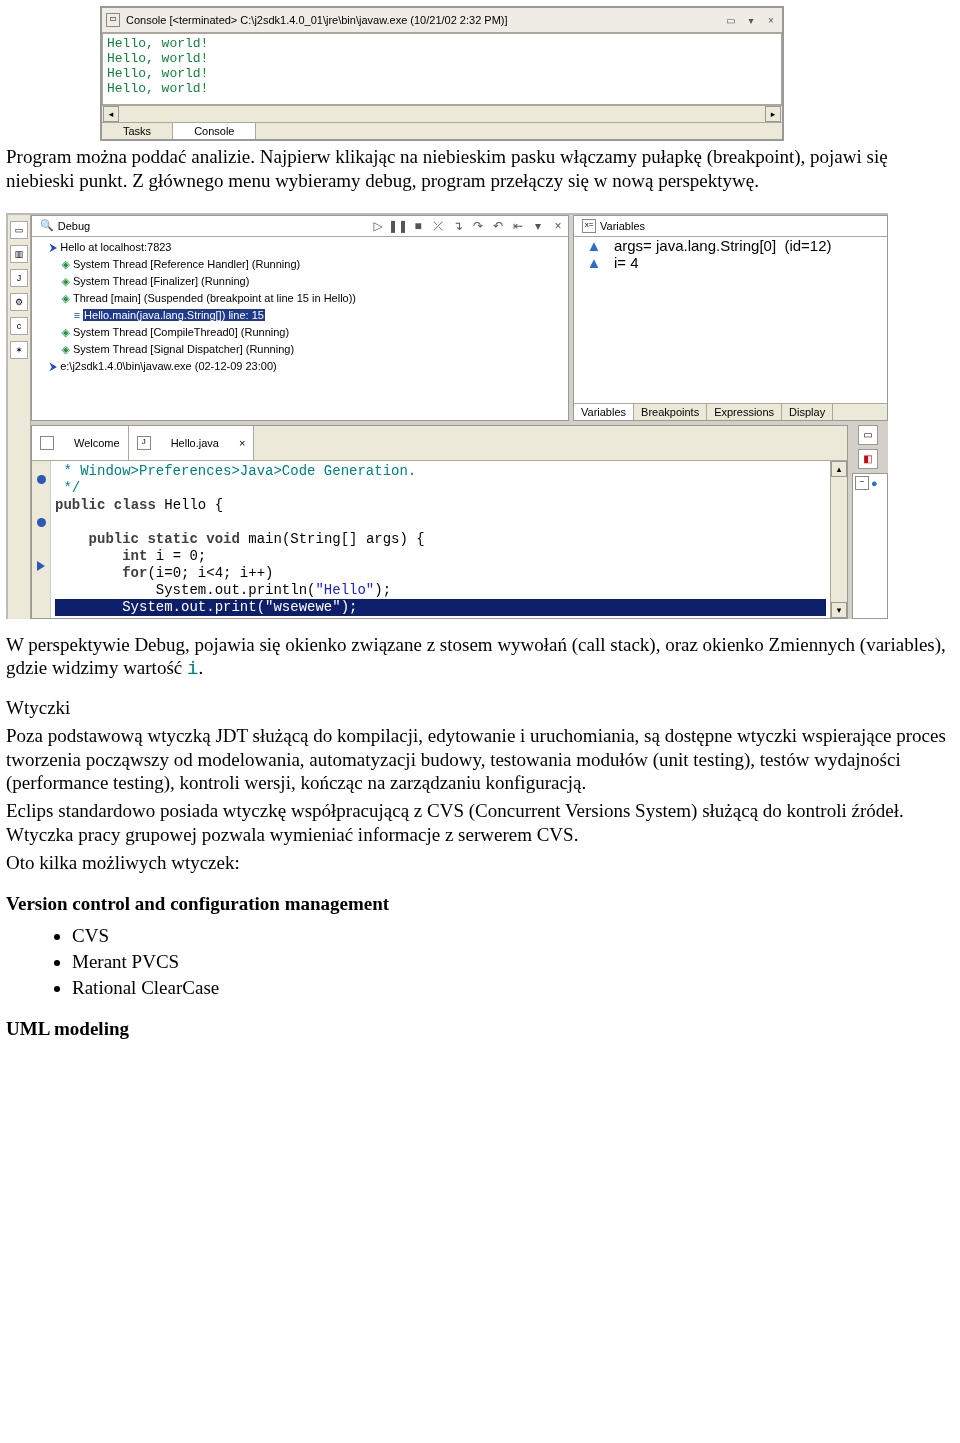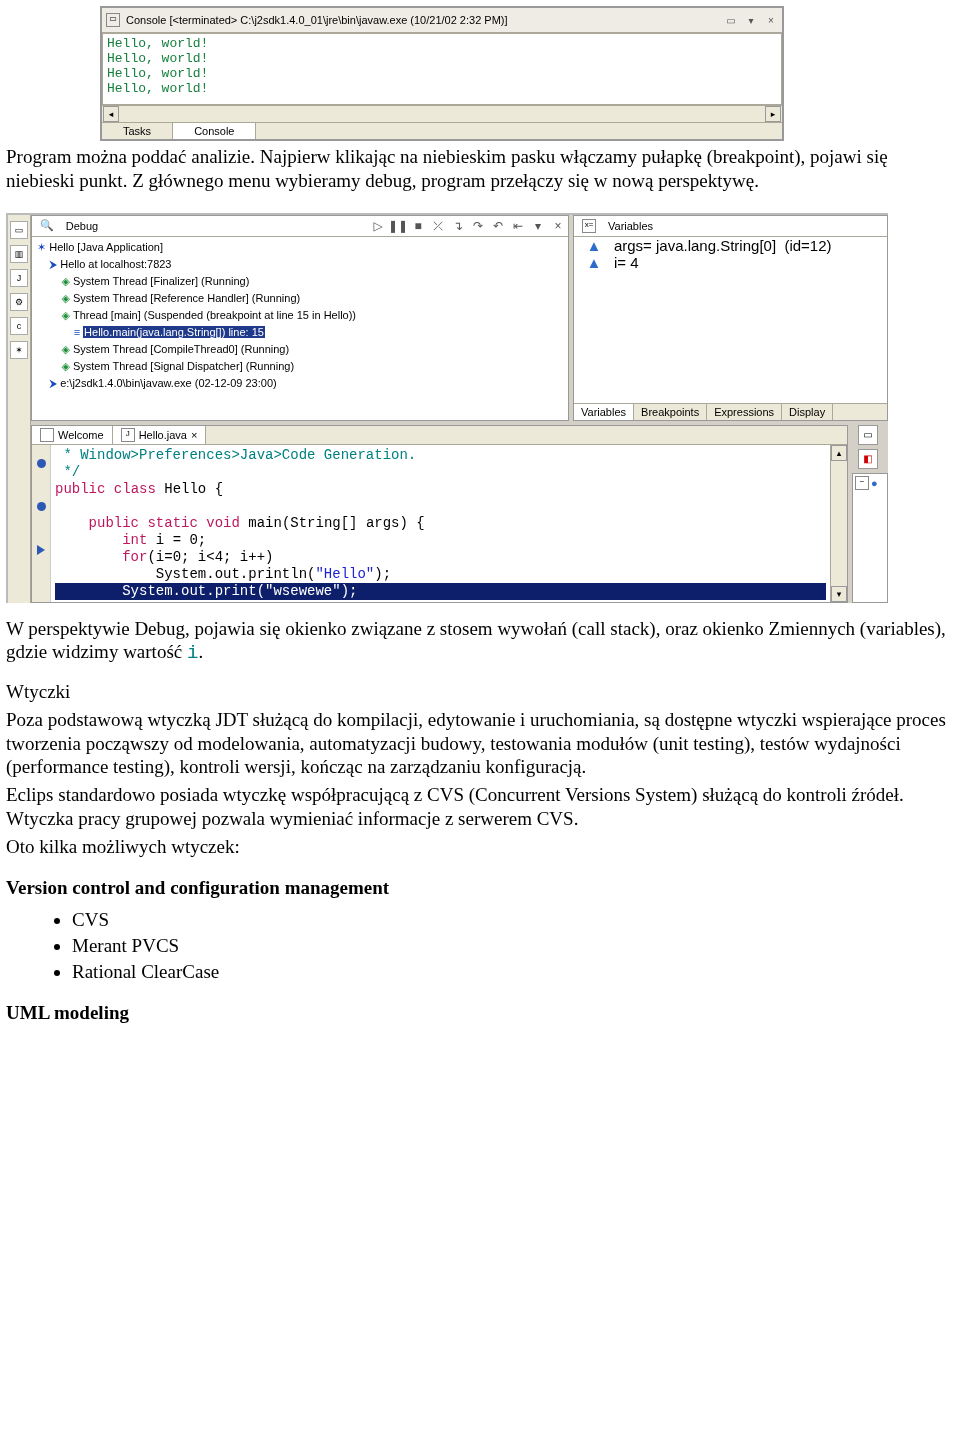--- a/index.html
+++ b/index.html
@@ -104,21 +104,21 @@
   .vtool .ico { width: 16px; height: 16px; background:#fff; border:1px solid #aaa; font-size:9px; display:flex;align-items:center;justify-content:center;}
   .debug-main { flex: 1; display: flex; flex-direction: column; }
   
   .row1 { display: flex; height: 206px; }
   .debugview { width: 536px; display:flex; flex-direction:column; border:1px solid #999;}
   .dv-head {
     height: 20px; display:flex; align-items:center;
     background: #fff; font-size: 11px; gap:4px; padding: 0 2px;
     border-bottom:1px solid #aca899;
   }
-  .dv-head .label { padding: 2px 6px; display:flex; align-items:center; gap:12px;}
+  .dv-head .label { padding: 2px 6px; display:flex; align-items:center; gap:4px;}
   .dv-head .spacer { flex:1; }
   .dv-toolbar-ico { width:16px;height:16px;display:flex;align-items:center;justify-content:center;font-size:12px;color:#555;}
   .dv-tree {
     flex:1; background:#fff; font-size:11px; font-family: Tahoma, sans-serif;
     padding:2px; overflow:hidden; line-height:17px;
   }
   .dv-tree .node { white-space: pre; }
   .dv-tree .icon-app::before { content:"✶"; color:#1a4bbe; margin:0 3px; }
   .dv-tree .icon-host::before{ content:"⮞"; color:#1a4bbe; margin:0 3px;}
   .dv-tree .icon-thread::before{ content:"◈"; color:#21903c; margin:0 3px;}
@@ -128,32 +128,32 @@
   .vars-body{ flex:1; background:#fff; font-size:15px; }
   .vars-body .v { white-space:pre; }
   .vars-body .tri { color:#2d6ccc; }
   .vars-tabs{ display:flex; background:#ece9d8; font-size:11px; border-top:1px solid #aca899;}
   .vars-tabs .tab{ padding:2px 7px; background:#ece9d8; border-right:1px solid #aca899; cursor:pointer;}
   .vars-tabs .tab.active{ background:#fff; }
   
   .row2 { display:flex; margin-top:4px;}
   .editor { flex:1; border:1px solid #999; display:flex; flex-direction:column;}
   .ed-tabs { display:flex; background:#ece9d8; font-size:11px; border-bottom:1px solid #aca899;}
-  .ed-tabs .tab{ padding:2px 8px; display:flex;align-items:center;gap:4px; border-right:1px solid #aca899; cursor:pointer;}
+  .ed-tabs .tab{ padding:10px 8px; display:flex;align-items:center;gap:20px; border-right:1px solid #aca899; cursor:pointer;}
   .ed-tabs .tab.active{ background:#fff; }
   .ed-body { display:flex; }
   .gutter { width:18px; background:#ece9d8; border-right:1px solid #ccc; display:flex;flex-direction:column;align-items:center; padding-top:14px; gap:34px;}
   .gutter .bp { width:9px;height:9px;border-radius:50%;background:#2e58b6;}
   .gutter .arrow{ width:0;height:0;border-top:5px solid transparent;border-bottom:5px solid transparent;border-left:8px solid #2e58b6;}
   .code {
     flex:1; background:#fff; font-family:"Courier New",monospace; font-size:14px;
     line-height:17px; padding:2px 4px; white-space:pre;
   }
   .code .cm-comment{ color:#008080; }
-  .code .cm-kw{ color:#be185d; font-weight:normal; }
+  .code .cm-kw{ color:#404040; font-weight:bold; }
   .code .cm-str{ color:#1a22d4; }
   .code .debug-line{ background:#0d1f6a; color:#fff; display:inline-block; width:100%;}
   .rightcol { width:36px; margin-left:4px; display:flex;flex-direction:column;gap:4px;}
   .rightcol .box{width:18px;height:18px;border:1px solid #999;background:#fff;font-size:10px;display:flex;align-items:center;justify-content:center;margin-left:6px;}
   .outline { flex:1; border:1px solid #999; background:#fff;}
   .outline-row {display:flex;align-items:center;gap:2px;padding:2px;font-size:11px;}
   .edscroll{ width:16px; background:#ece9d8; border-left:1px solid #aca899; display:flex;flex-direction:column;align-items:center;justify-content:space-between;}
   .edscroll .arrow{width:14px;height:14px;border:1px solid #999;background:#ece9d8;font-size:9px;display:flex;align-items:center;justify-content:center;}
   .sq-icon {display:inline-block;width:12px;height:12px;border:1px solid #888;font-size:8px;line-height:10px;text-align:center;vertical-align:middle;}
   .bug-icon::before{content:"🔍";font-size:11px;}
@@ -213,24 +213,23 @@
           <span class="dv-toolbar-ico">■</span>
           <span class="dv-toolbar-ico">⤫</span>
           <span class="dv-toolbar-ico">↴</span>
           <span class="dv-toolbar-ico">↷</span>
           <span class="dv-toolbar-ico">↶</span>
           <span class="dv-toolbar-ico">⇤</span>
           <span class="dv-toolbar-ico">▾</span>
           <span class="dv-toolbar-ico">×</span>
         </div>
         <div class="dv-tree" id="dvtree">
-            <div class="node"><span class="icon-app"></span>Hello [Java Application]</div>
             <div class="node">    <span class="icon-host"></span>Hello at localhost:7823</div>
+            <div class="node">        <span class="icon-thread"></span>System Thread [Reference Handler] (Running)</div>
             <div class="node">        <span class="icon-thread"></span>System Thread [Finalizer] (Running)</div>
-            <div class="node">        <span class="icon-thread"></span>System Thread [Reference Handler] (Running)</div>
             <div class="node">        <span class="icon-thread"></span>Thread [main] (Suspended (breakpoint at line 15 in Hello))</div>
             <div class="node">            <span class="icon-frame"></span><span class="sel">Hello.main(java.lang.String[]) line: 15</span></div>
             <div class="node">        <span class="icon-thread"></span>System Thread [CompileThread0] (Running)</div>
             <div class="node">        <span class="icon-thread"></span>System Thread [Signal Dispatcher] (Running)</div>
             <div class="node">    <span class="icon-host"></span>e:\j2sdk1.4.0\bin\javaw.exe (02-12-09 23:00)</div>
           </div>
       </div>
       <div class="varsview">
         <div class="dv-head">
           <span class="label">

